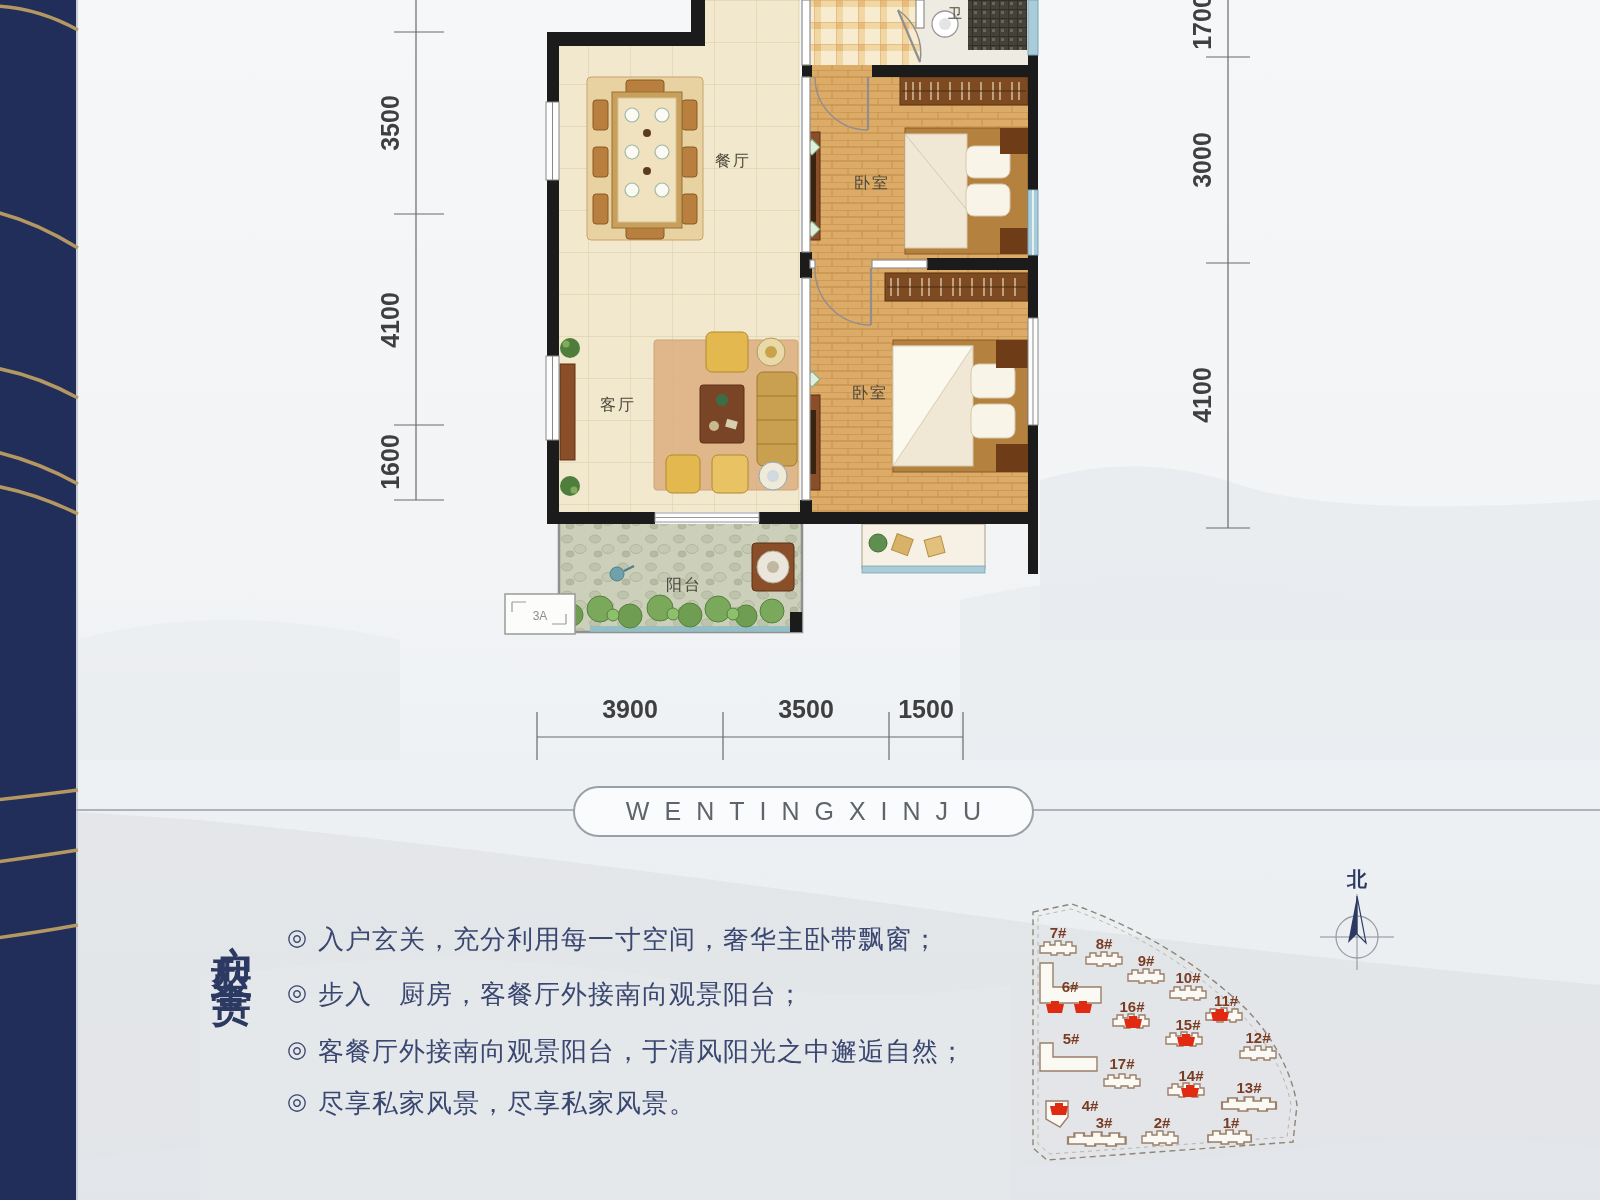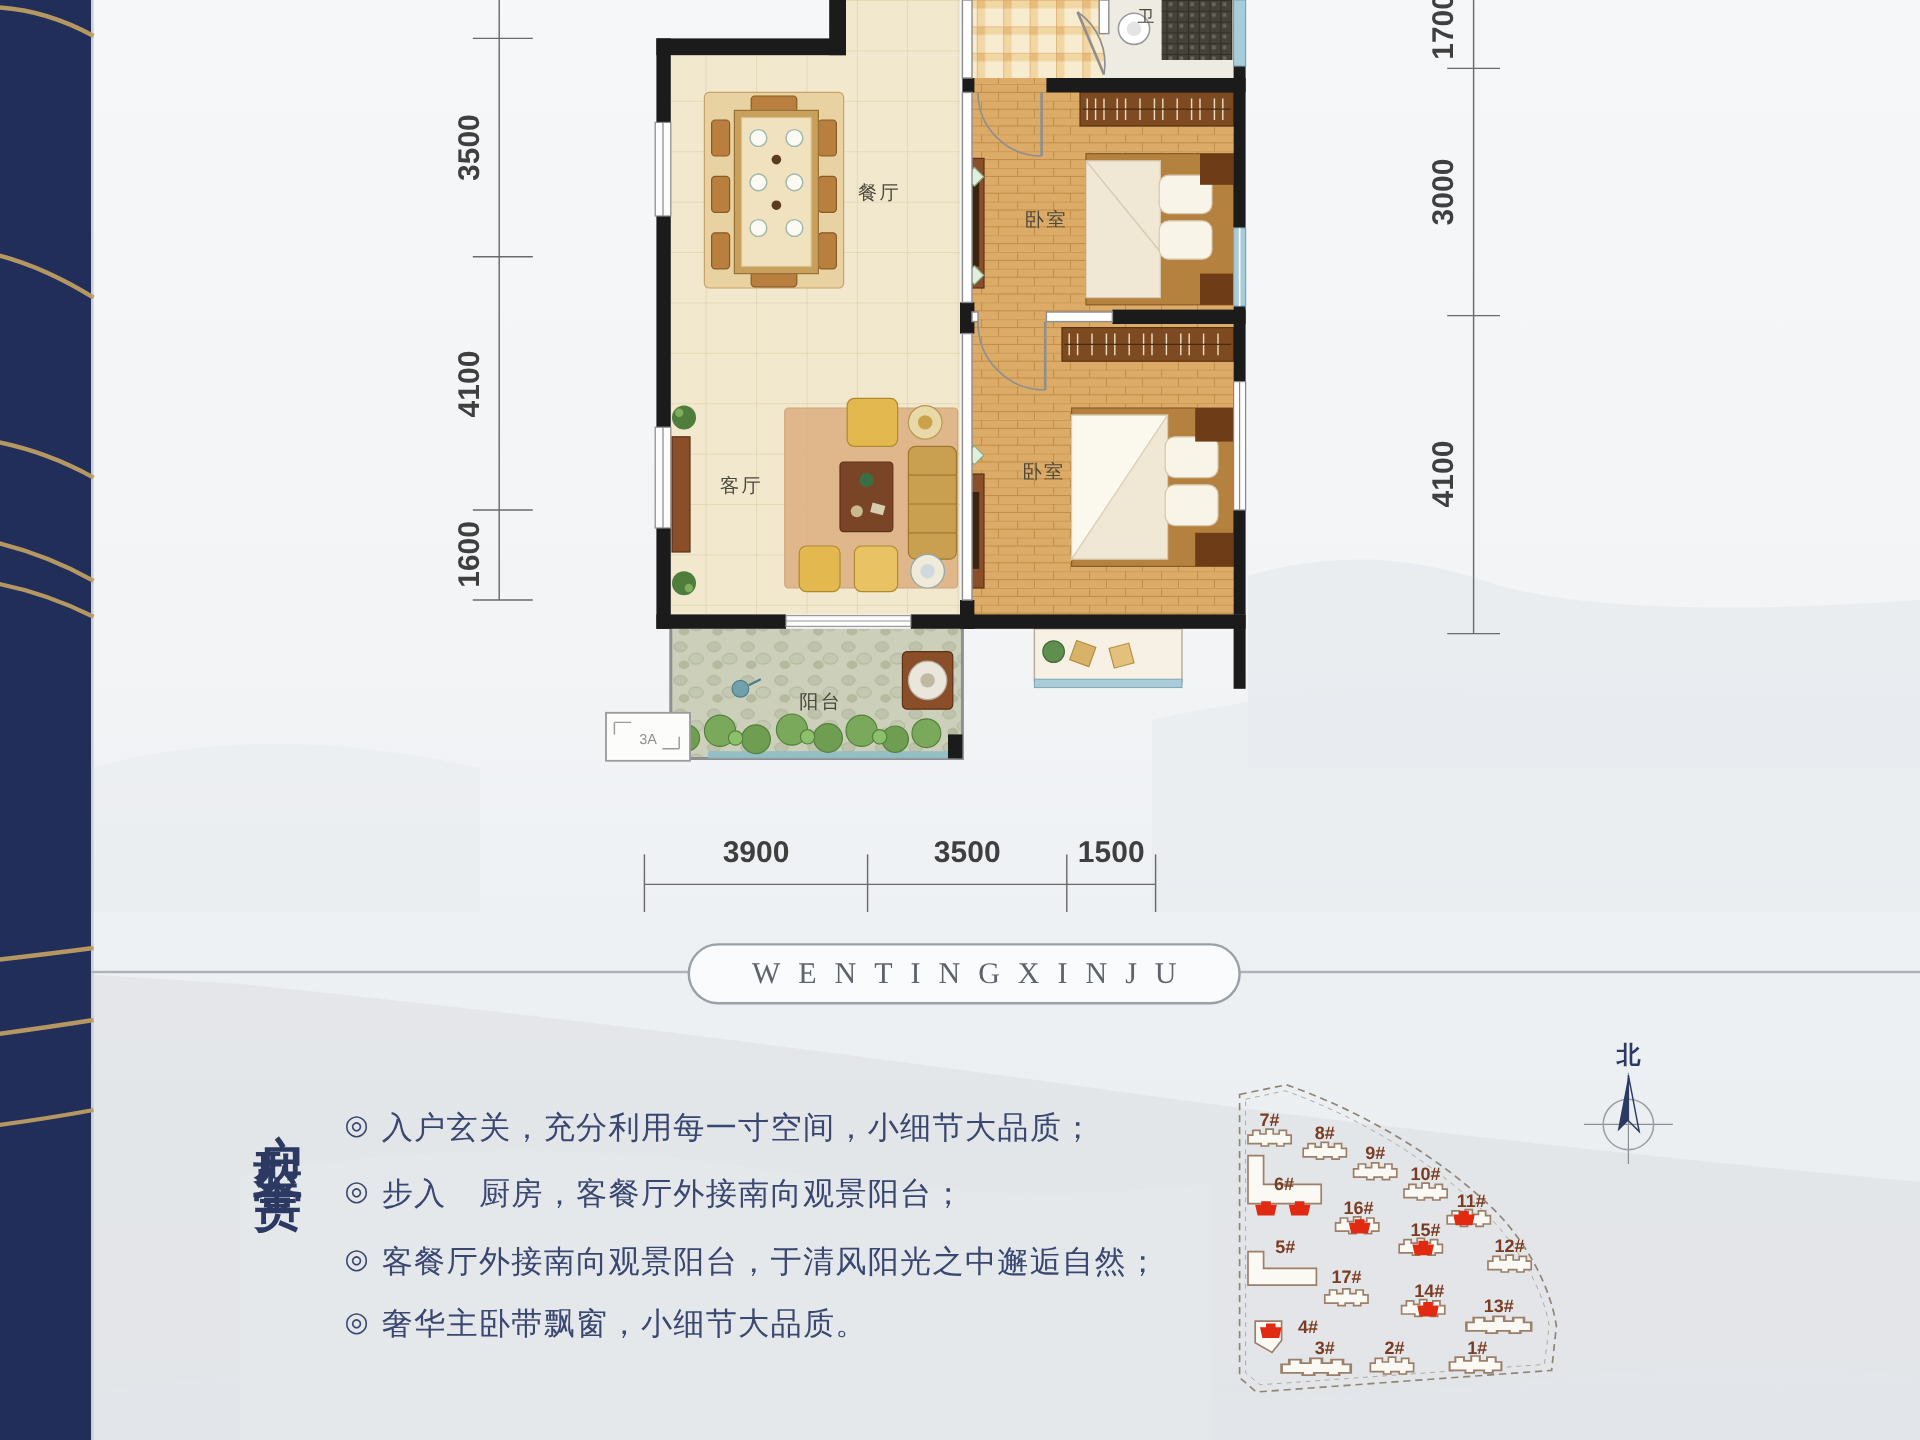--- a/index.html
+++ b/index.html
@@ -14,21 +14,21 @@
   #band{left:0;top:0;}
   
   #plan{left:330px;top:0;}
   .rm{font-size:16px;fill:#4a473c;letter-spacing:2px;}
   .rm-sm{font-size:14px;fill:#4a473c;}
   .dim{font-size:25px;font-weight:600;fill:#3f3f3f;}
   .tiny{font-size:12px;fill:#8f8f8f;}
   
   #banner-line{left:76px;top:809px;width:1524px;height:2px;background:#aeb3b9;}
   #banner-pill{left:573px;top:786px;width:457px;height:47px;border:2px solid #9aa0a8;border-radius:26px;
-               background:#fafbfc;display:flex;align-items:center;justify-content:center;font-family:Liberation Serif, serif;}
+               background:#fafbfc;display:flex;align-items:center;justify-content:center;}
   #banner-pill span{font-size:25px;letter-spacing:15px;padding-left:15px;color:#5f646b;}
   
   #apprec-title{left:203px;top:912px;writing-mode:vertical-rl;text-orientation:upright;
                 font-size:41px;font-weight:700;color:#2c3a63;letter-spacing:13px;line-height:58px;}
   .bullet{position:absolute;left:287px;display:flex;align-items:flex-start;color:#3a4770;
           font-size:26px;letter-spacing:1px;white-space:nowrap;}
   .bullet .mk{font-size:23px;margin-right:10px;position:relative;top:2px;color:#3a4770;}
   
   #siteplan{left:1010px;top:893px;}
   .blab{font-size:15px;font-weight:700;fill:#7a3c22;}
@@ -324,33 +324,33 @@
   </svg>
 
   <div id="banner-line" class="abs"></div>
   <div id="banner-pill" class="abs">
     <span>WENTINGXINJU</span>
   </div>
 
   <div id="apprec-title" class="abs">户型鉴赏</div>
   <div class="bullet" style="top:922px;">
     <span class="mk">◎</span>
-    <span>入户玄关，充分利用每一寸空间，小细节大品质；</span>
+    <span>入户玄关，充分利用每一寸空间，奢华主卧带飘窗；</span>
   </div>
   <div class="bullet" style="top:977px;">
     <span class="mk">◎</span>
     <span>步入　厨房，客餐厅外接南向观景阳台；</span>
   </div>
   <div class="bullet" style="top:1034px;">
     <span class="mk">◎</span>
     <span>客餐厅外接南向观景阳台，于清风阳光之中邂逅自然；</span>
   </div>
   <div class="bullet" style="top:1086px;">
     <span class="mk">◎</span>
-    <span>奢华主卧带飘窗，小细节大品质。</span>
+    <span>尽享私家风景，尽享私家风景。</span>
   </div>
 
   <svg id="siteplan" class="abs" width="300" height="280" viewBox="1010 893 300 280">
     <defs>
       <path id="bldg" d="M0,5 L4,5 4,1 10,1 10,4 15,4 15,0 21,0 21,4 26,4 26,1 32,1 32,5 36,5 36,12 30,12 30,14 24,14 24,12 17,12 17,14 11,14 11,12 0,12 Z"></path>
       <path id="redb" d="M0,3 L5,3 5,0 13,0 13,3 18,3 16,12 2,12 Z"></path>
     </defs>
 
     <path d="M1033,912 L1072,904 C1140,928 1200,965 1245,1008 C1272,1035 1292,1072 1297,1105 L1293,1142 L1047,1160 L1033,1148 Z" fill="none" stroke="#8f8577" stroke-width="1.4" stroke-dasharray="6 4"></path>
     <path d="M1038,916 L1071,909 C1136,932 1194,969 1238,1011 C1265,1038 1286,1074 1291,1105 L1287,1137 L1050,1154 L1038,1144 Z" fill="none" stroke="#b0a799" stroke-width="0.8" stroke-dasharray="4 4"></path>

